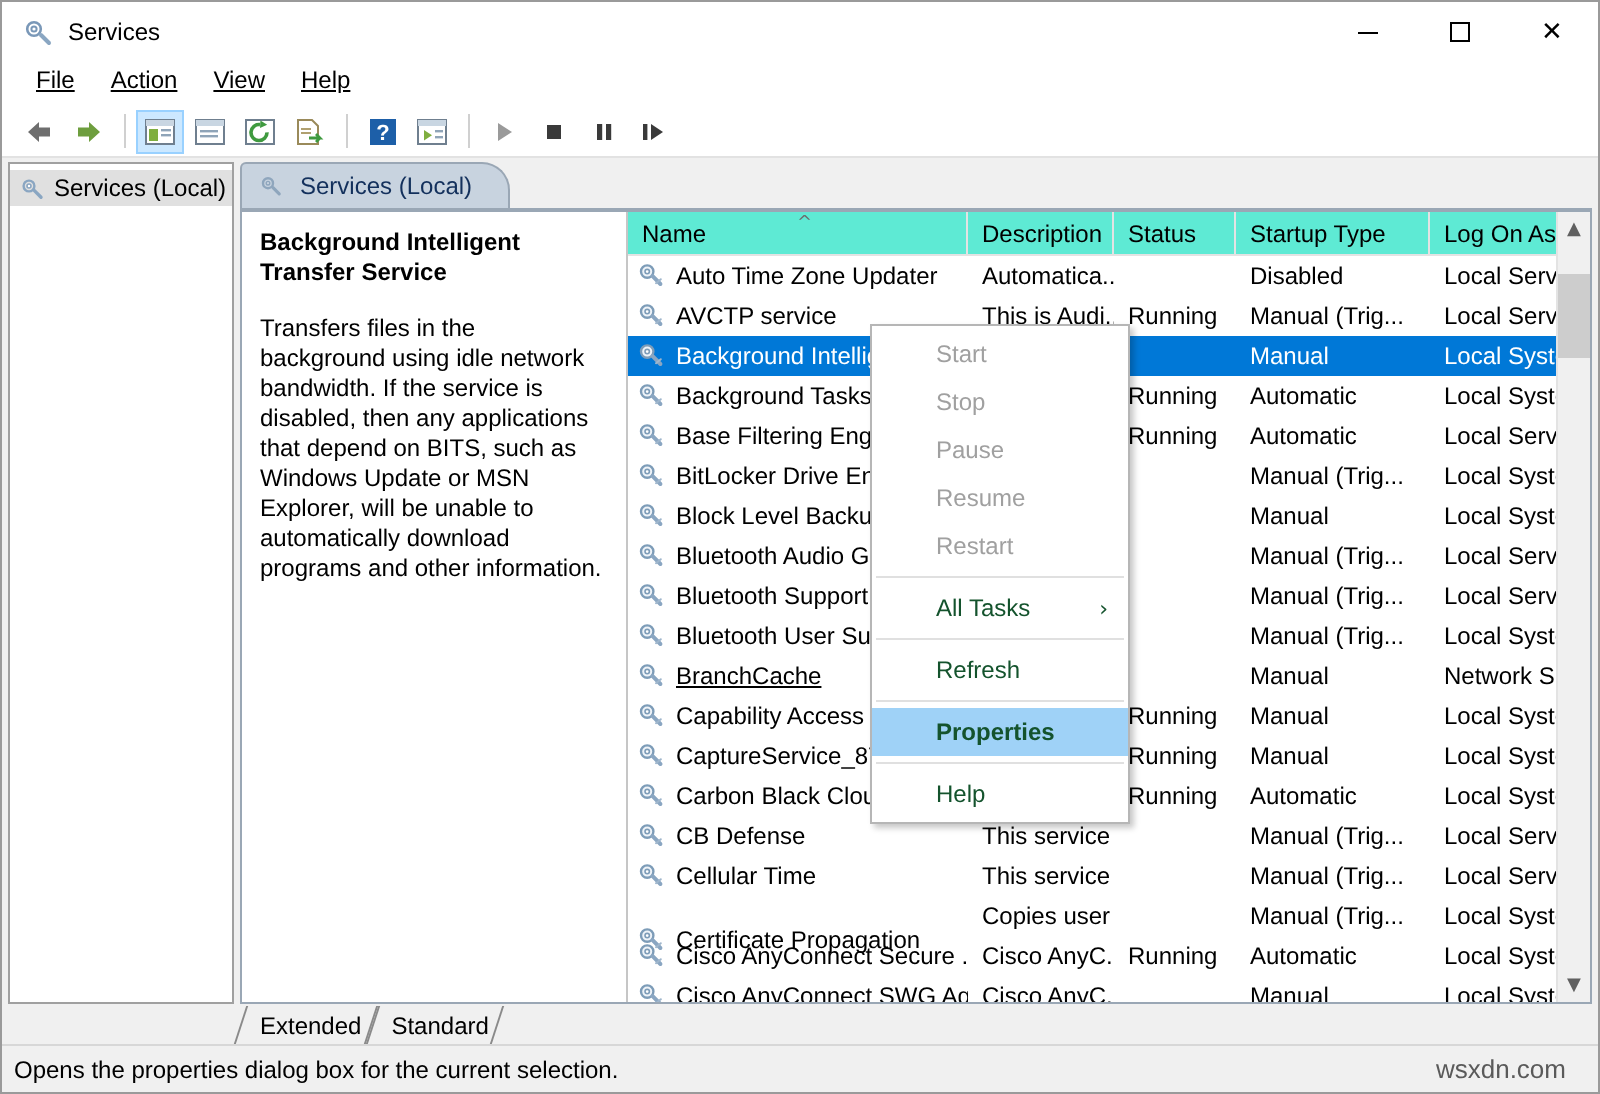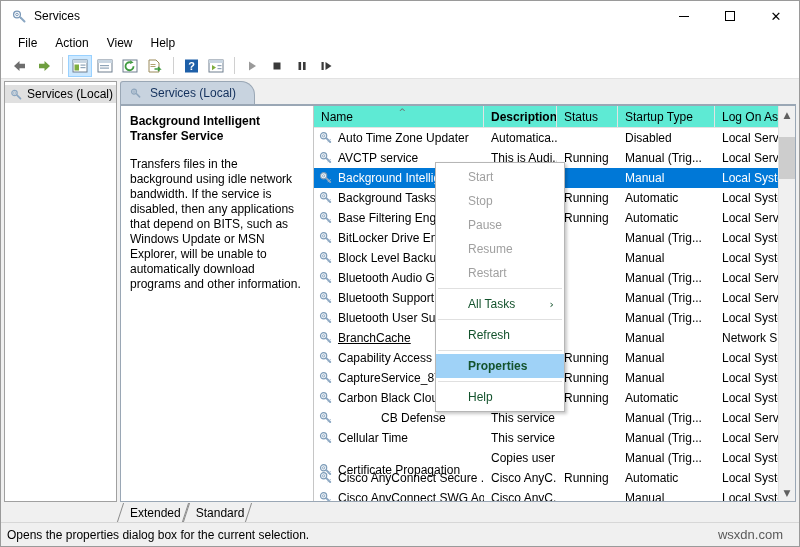--- a/index.html
+++ b/index.html
@@ -40,22 +40,23 @@
   .gl-min { display:block; width:10px; height:1px; background:#000; }
   .gl-max { display:block; width:10px; height:10px; border:1px solid #000; }
   .gl-close { display:block; font-size: 13px; line-height: 1; font-family: "DejaVu Sans", sans-serif; }
 
   
   .menubar {
     height: 22px;
     flex: 0 0 22px;
     background: #ffffff;
     display: flex;
-    align-items: flex-end;
+    align-items: flex-start;
     padding-left: 8px;
+    text-decoration: underline;
   }
   .menuitem {
     padding: 2px 9px 3px 9px;
     font-size: 12px;
     color: #000;
   }
 
   
   .toolbar {
     height: 26px;
@@ -474,21 +475,21 @@
           <div class="desc-title">Background Intelligent Transfer Service</div>
           <div class="desc-body">Transfers files in the background using idle network bandwidth. If the service is disabled, then any applications that depend on BITS, such as Windows Update or MSN Explorer, will be unable to automatically download programs and other information.</div>
         </div>
 
         <div class="listpane">
           <div class="listhead" id="list-header">
               <div class="hcell" style="width: 170px; flex: 0 0 170px;">
                 <span>Name</span>
                 <span class="sortmark">^</span>
               </div>
-              <div class="hcell" style="width: 73px; flex: 0 0 73px; font-weight: bold;">
+              <div class="hcell" style="width: 73px; flex: 0 0 73px;">
                 <span>Description</span>
               </div>
               <div class="hcell" style="width: 61px; flex: 0 0 61px;">
                 <span>Status</span>
               </div>
               <div class="hcell" style="width: 97px; flex: 0 0 97px;">
                 <span>Startup Type</span>
               </div>
               <div class="hcell" style="width: 70px; flex: 0 0 70px;">
                 <span>Log On As</span>
@@ -727,21 +728,21 @@
                     </svg>
                   </span>
                   <span>Carbon Black Cloud WSC Service</span>
                 </div>
                 <div class="cell" style="flex: 0 0 73px; width: 73px;">Carbon Black...</div>
                 <div class="cell" style="flex: 0 0 61px; width: 61px;">Running</div>
                 <div class="cell" style="flex: 0 0 97px; width: 97px;">Automatic</div>
                 <div class="cell" style="flex: 0 0 70px; width: 70px;">Local Syste...</div>
               </div>
               <div class="row">
-                <div class="cell name" style="flex: 0 0 170px; width: 170px; gap: 43px;">
+                <div class="cell name" style="flex: 0 0 170px; width: 170px;">
                   <span class="svcicon">
                     <svg width="15" height="13" viewBox="0 0 15 13">
                       <circle cx="5.6" cy="4.8" r="3.1" fill="#eef3f8" stroke="#7d9cb8" stroke-width="1.2"></circle>
                       <circle cx="5.6" cy="4.8" r="1.1" fill="#ffffff" stroke="#7d9cb8" stroke-width=".8"></circle>
                       <path d="M8.3 7.1 L12.2 11" stroke="#8aa6c2" stroke-width="2" stroke-linecap="round"></path>
                       <path d="M10 10.6 L12.4 8.6" stroke="#9fb6cc" stroke-width="1" stroke-linecap="round"></path>
                     </svg>
                   </span>
                   <span>CB Defense</span>
                 </div>

